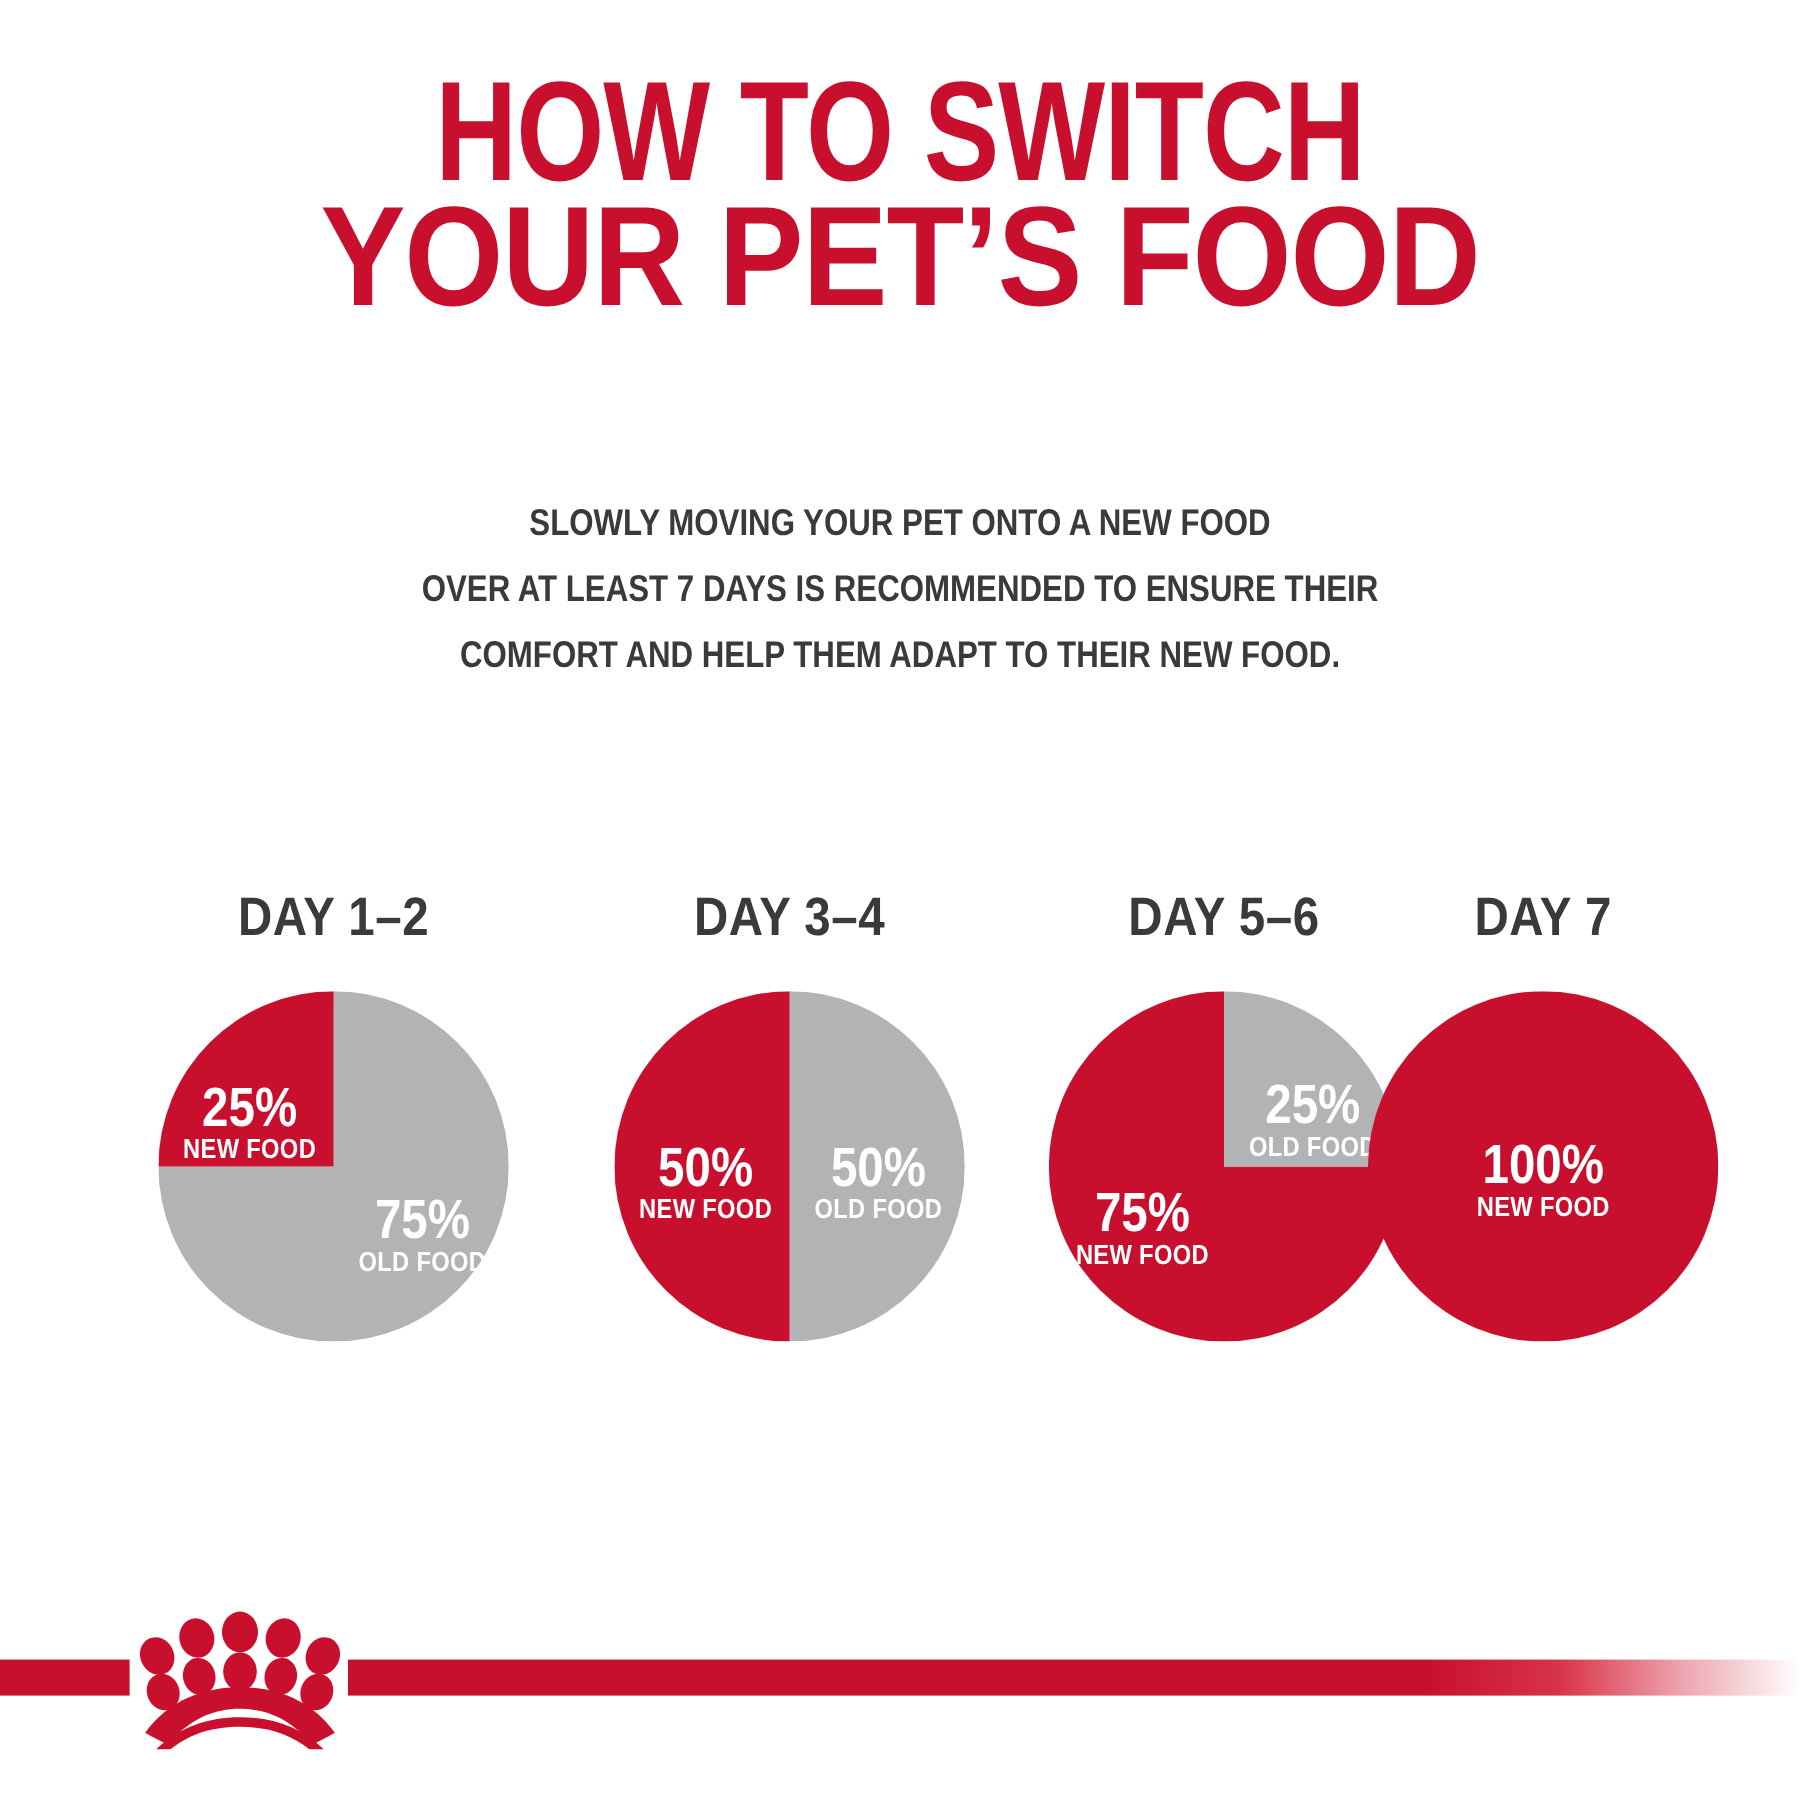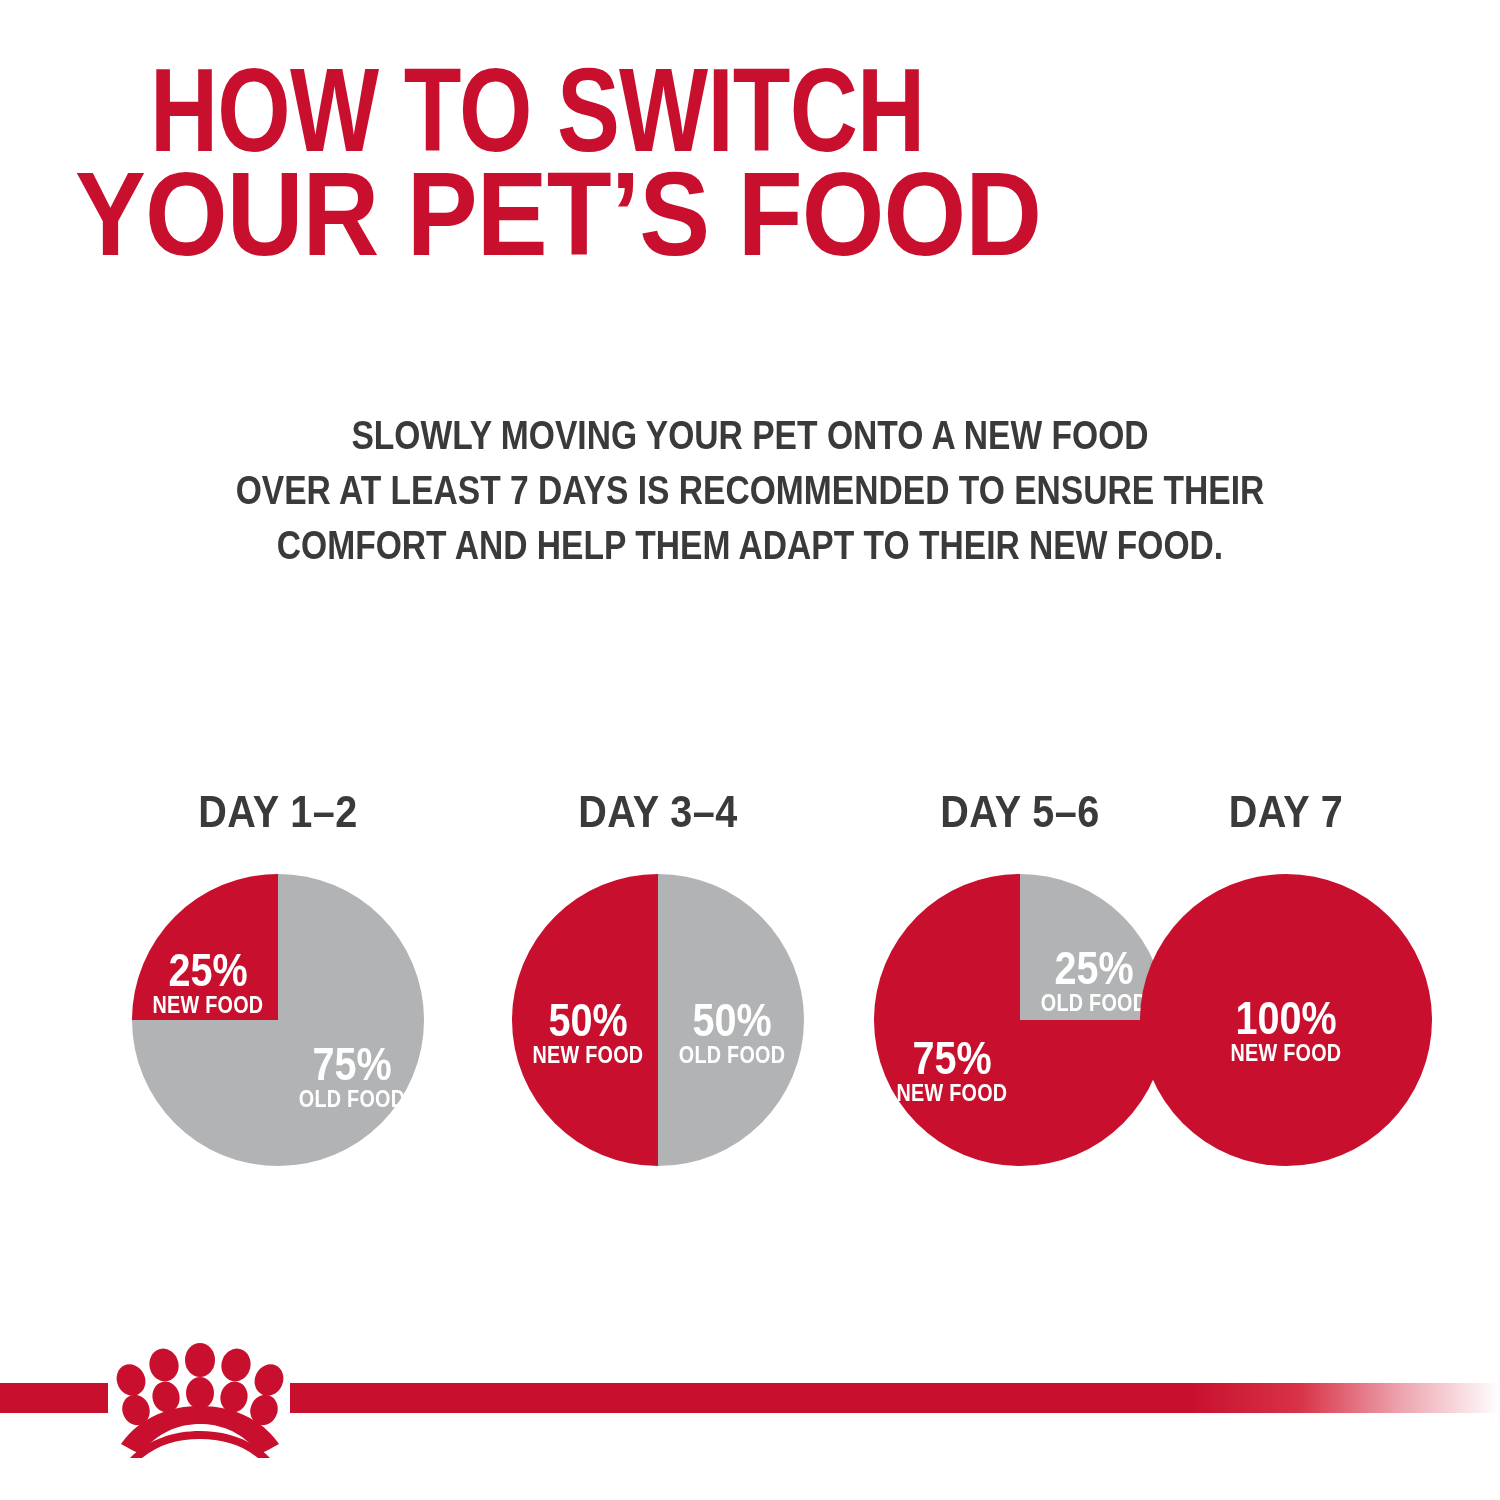--- a/index.html
+++ b/index.html
@@ -15,20 +15,21 @@
     font-family: "Liberation Sans", sans-serif;
     -webkit-font-smoothing: antialiased;
   }
 
   
   .title-block {
     position: absolute;
     top: 58px;
     left: 0;
     width: 1500px;
+    text-align: center;
   }
   .title-line {
     color: #C8102E;
     font-family: "Liberation Sans", sans-serif;
     font-weight: bold;
     font-size: 118px;
     line-height: 104px;
     letter-spacing: -1px;
     transform: scaleX(0.80);
     transform-origin: center center;
@@ -41,38 +42,37 @@
   
   .subtitle-block {
     position: absolute;
     top: 408px;
     left: 0;
     width: 1500px;
     text-align: center;
     color: #3A3A3A;
     font-family: "Liberation Sans", sans-serif;
     font-weight: bold;
-    font-size: 40px;
+    font-size: 31px;
     line-height: 55px;
     letter-spacing: 0px;
   }
   .subtitle-line {
     transform: scaleX(0.84);
     transform-origin: center center;
     white-space: nowrap;
   }
 
   
   .pies {
     position: absolute;
     top: 740px;
     left: 0;
     width: 1500px;
     height: 420px;
-    margin-top: 48px;
   }
   .pie-cell {
     position: absolute;
     width: 300px;
     top: 0;
   }
   .pie-cell.c0 { left: 128px; }
   .pie-cell.c1 { left: 508px; }
   .pie-cell.c2 { left: 870px; }
   .pie-cell.c3 { left: 1136px; }

